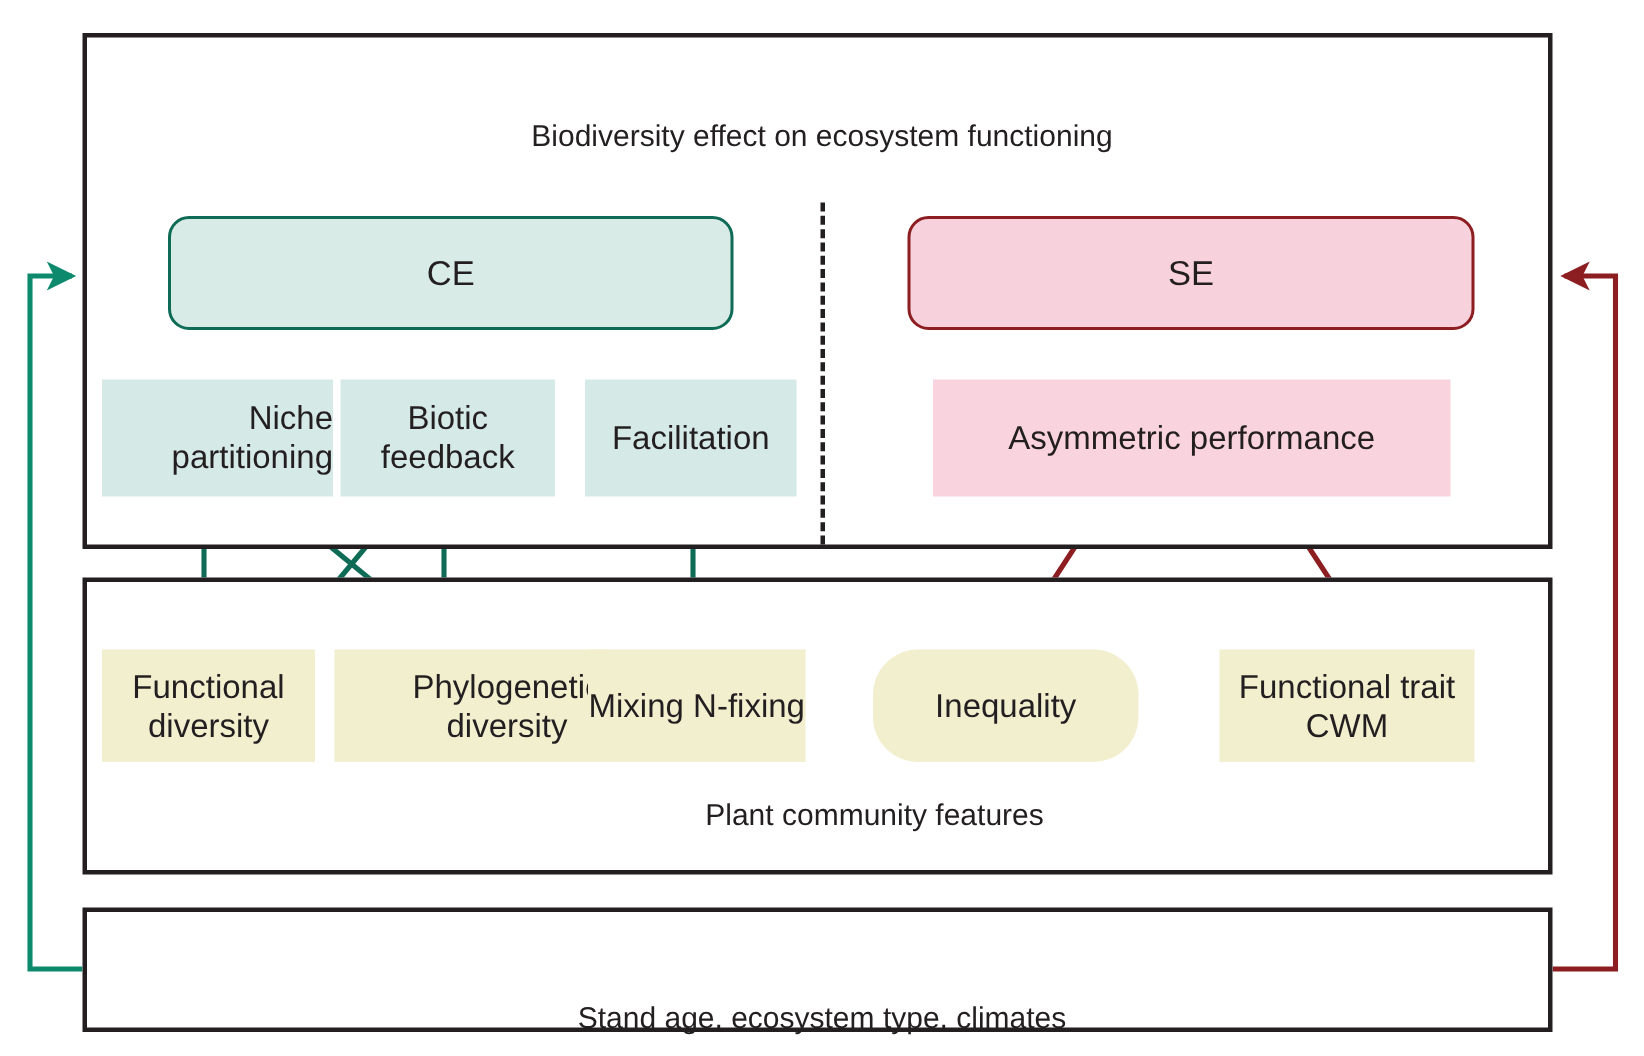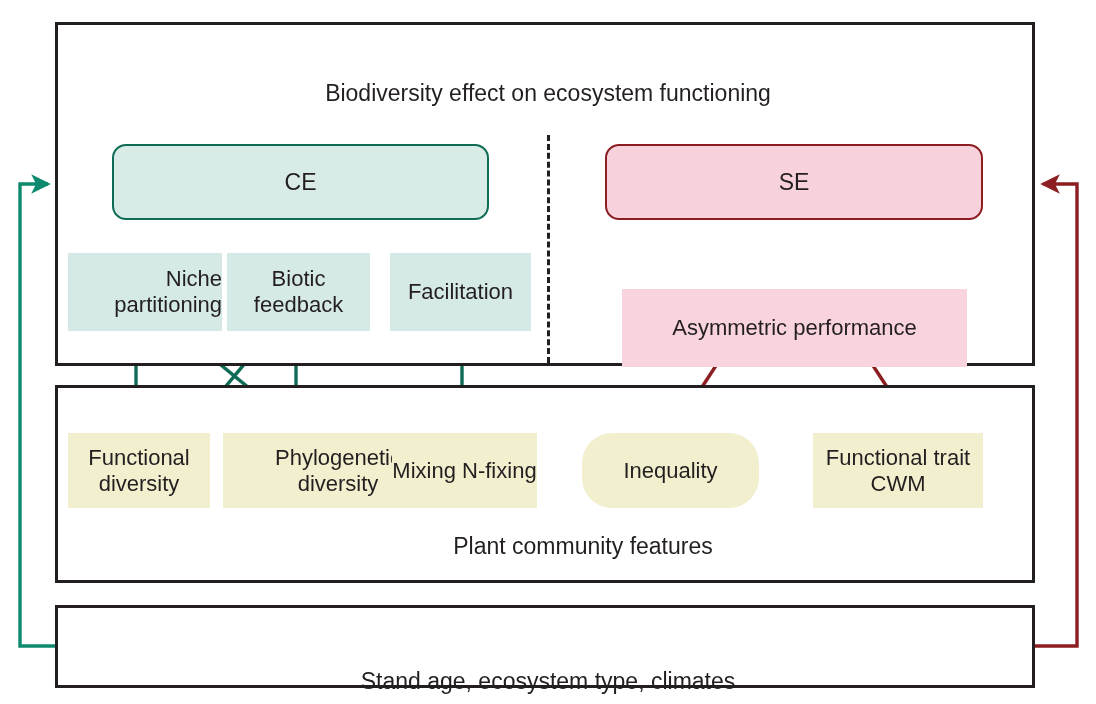--- a/index.html
+++ b/index.html
@@ -37,21 +37,21 @@
   }
   #panel-top    { left: 55px;  top: 22px;  width: 980px; height: 344px; }
   #panel-mid    { left: 55px;  top: 385px; width: 980px; height: 198px; }
   #panel-bottom { left: 55px;  top: 605px; width: 980px; height: 83px;  }
 
   .panel-caption {
     position: absolute;
     left: 0;
     width: 100%;
     text-align: center;
-    font-size: 23px;
+    font-size: 20px;
     color: #231f20;
     white-space: nowrap;
   }
   #caption-top    { top: 80px; }
   #caption-mid    { top: 533px; margin-left: 35px; }
   #caption-bottom { top: 632px; margin-top: 36px; }
 
   
   #divider {
     position: absolute;
@@ -96,21 +96,21 @@
     line-height: 1.18;
     color: #231f20;
     border: 0;
   }
   .mech-teal { background: #d5e9e6; }
   .mech-pink { background: #f9d4de; }
 
   #box-niche        { left: 68px;  top: 253px; width: 154px; height: 78px; text-align: right; }
   #box-biotic       { left: 227px; top: 253px; width: 143px; height: 78px; }
   #box-facilitation { left: 390px; top: 253px; width: 141px; height: 78px; }
-  #box-asymmetric   { left: 622px; top: 253px; width: 345px; height: 78px; margin-top: 36px; }
+  #box-asymmetric   { left: 622px; top: 253px; width: 345px; height: 78px; }
 
   
   .feature-box {
     position: absolute;
     box-sizing: border-box;
     display: flex;
     align-items: center;
     justify-content: center;
     text-align: center;
     font-size: 22px;

